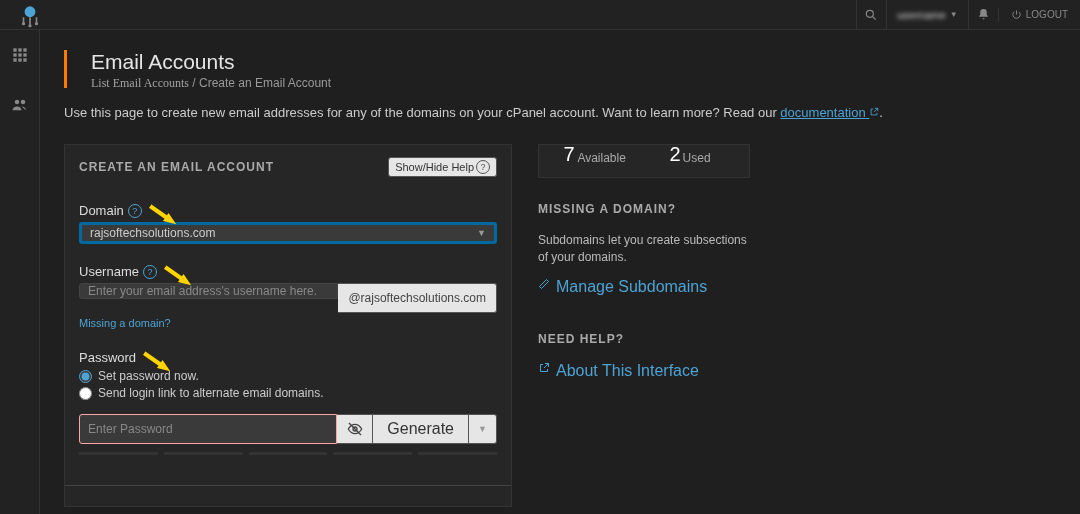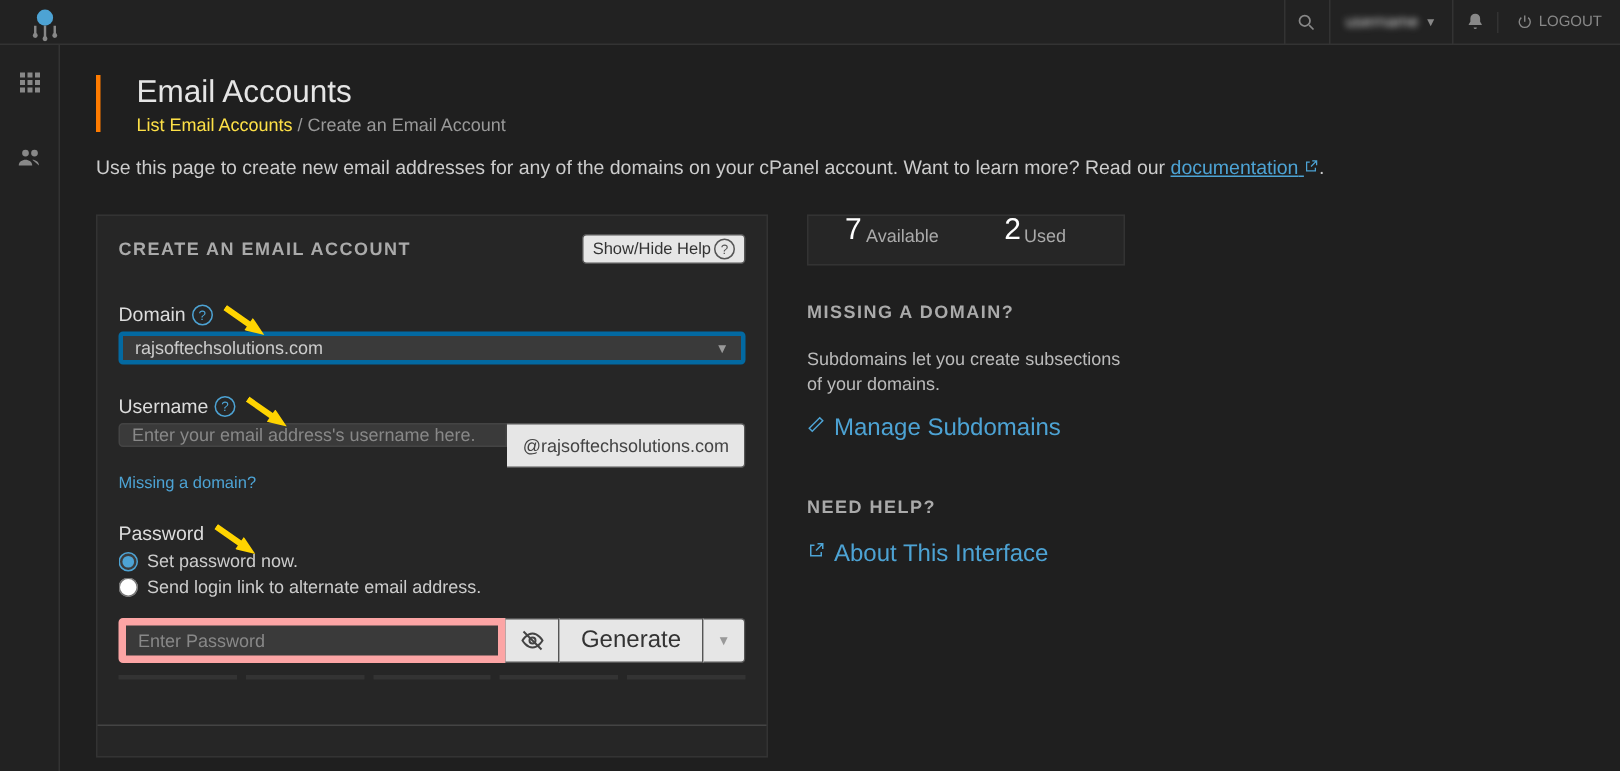--- a/index.html
+++ b/index.html
@@ -13,21 +13,21 @@
 .topbar-user .blur { filter: blur(2px); color: #ccc; }
 .topbar-logout { padding: 0 12px; height: 14px; display: flex; align-items: center; color: #888; font-size: 10px; cursor: pointer; border-left: 1px solid #333; gap: 4px; }
 .layout { display: flex; height: calc(514px - 30px); }
 .leftnav { width: 40px; background: #222; border-right: 1px solid #333; display: flex; flex-direction: column; align-items: center; padding-top: 10px; gap: 20px; }
 .leftnav-item { width: 40px; height: 30px; display: flex; align-items: center; justify-content: center; color: #888; cursor: pointer; }
 .main { flex: 1; overflow-y: auto; padding: 20px 30px 0 24px; }
 .page-head { display: flex; gap: 24px; margin-bottom: 14px; }
 .orange-bar { width: 3px; background: #ff7b00; height: 38px; }
 .page-title { color: #e5e5e5; font-size: 21px; font-weight: 300; }
 .breadcrumb { font-size: 12px; margin-top: 2px; color: #999; }
-.breadcrumb a { color: #fde047; text-decoration: none; }
+.breadcrumb a { color: #a3a3a3; text-decoration: none; font-family: Liberation Serif, serif; }
 .intro { font-size: 13px; color: #ccc; margin-bottom: 24px; }
 .intro a { color: #4da3d4; text-decoration: underline; }
 .columns { display: flex; gap: 26px; }
 .col-left { width: 448px; }
 .col-right { width: 212px; }
 .card { background: #262626; border: 1px solid #333; }
 .card-head { padding: 12px 14px; display: flex; align-items: center; justify-content: space-between; }
 .card-head h3 { font-size: 12px; font-weight: 600; letter-spacing: 1px; color: #aaa; }
 .btn-mini { background: #e6e6e6; color: #333; border: 1px solid #555; border-radius: 3px; font-size: 11px; padding: 2px 6px; display: flex; align-items: center; gap: 2px; cursor: pointer; }
 .card-body { padding: 0 14px 14px; }
@@ -42,21 +42,21 @@
 .hint { font-size: 11px; color: #999; margin-top: 3px; }
 .hint em { font-style: italic; }
 .link-small { color: #4da3d4; font-size: 11px; text-decoration: none; }
 .input-group { display: flex; }
 .input-group input { flex: 1; background: #3a3a3a; border: 1px solid #444; border-radius: 3px 0 0 3px; height: 16px; padding: 0 8px; font-size: 12px; color: #ccc; }
 .input-group input::placeholder { color: #888; }
 .input-addon { background: #e6e6e6; color: #444; height: 30px; padding: 0 10px; font-size: 12px; display: flex; align-items: center; border-radius: 0 3px 3px 0; border: 1px solid #555; border-left: none; }
 .radio-row { display: flex; align-items: center; gap: 6px; margin-top: 3px; font-size: 12px; color: #ccc; }
 .radio-row input[type=radio] { accent-color: #4da3d4; }
 .pw-group { display: flex; margin-top: 14px; }
-.pw-group input { flex: 1; background: #3a3a3a; border: 5px solid #fca5a5; border-radius: 3px 0 0 3px; height: 30px; padding: 0 8px; font-size: 12px; color: #ccc; }
+.pw-group input { flex: 1; background: #3a3a3a; border: 1px solid #fca5a5; border-radius: 3px 0 0 3px; height: 30px; padding: 0 8px; font-size: 12px; color: #ccc; }
 .pw-group input::placeholder { color: #888; }
 .pw-eye { width: 36px; height: 30px; background: #e6e6e6; border: 1px solid #555; border-left: none; display: flex; align-items: center; justify-content: center; color: #444; cursor: pointer; }
 .pw-gen { height: 30px; background: #e6e6e6; border: 1px solid #555; border-left: none; padding: 0 14px; font-size: 16px; color: #333; cursor: pointer; display: flex; align-items: center; }
 .pw-dd { width: 28px; height: 30px; background: #e6e6e6; border: 1px solid #555; border-left: none; border-radius: 0 3px 3px 0; display: flex; align-items: center; justify-content: center; color: #333; cursor: pointer; }
 .strength-bars { display: flex; gap: 6px; margin-top: 8px; }
 .strength-bars span { flex: 1; height: 3px; background: #333; }
 hr.sep { border: none; border-top: 1px solid #444; margin-top: 16px; }
 .optional-row { display: flex; align-items: center; justify-content: space-between; padding: 10px 14px; }
 .stats-card { background: #262626; border: 1px solid #333; display: flex; justify-content: space-around; padding: 6px 10px 12px; margin-bottom: 24px; }
 .stat { text-align: center; font-size: 12px; color: #aaa; position: relative; }
@@ -183,21 +183,21 @@
             <div class="label-row" style="margin-top:20px;">
               <label>Password</label>
               <span class="arrow arrow-down"></span>
             </div>
             <div class="radio-row">
               <input type="radio" name="pwopt" checked="" style="">
               <span>Set password now.</span>
             </div>
             <div class="radio-row">
               <input type="radio" name="pwopt" style="">
-              <span>Send login link to alternate email address.</span>
+              <span>Send login link to alternate email domains.</span>
             </div>
 
             <div class="pw-group">
               <input type="password" placeholder="Enter Password" style="">
               <div class="pw-eye">
                 <svg width="16" height="16" viewBox="0 0 24 24" fill="none" stroke="currentColor" stroke-width="2">
                     <path d="M2 12s4-7 10-7 10 7 10 7-4 7-10 7S2 12 2 12z"></path>
                     <circle cx="12" cy="12" r="3"></circle>
                     <path d="M3 3l18 18"></path>
                   </svg>

